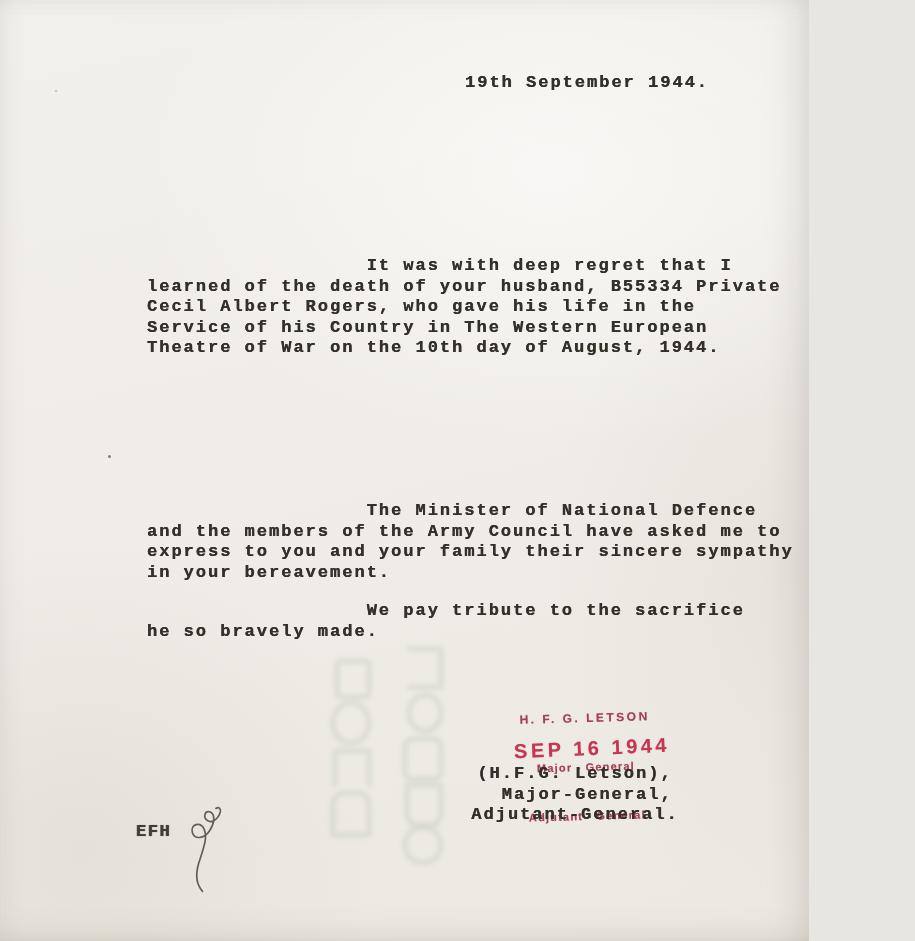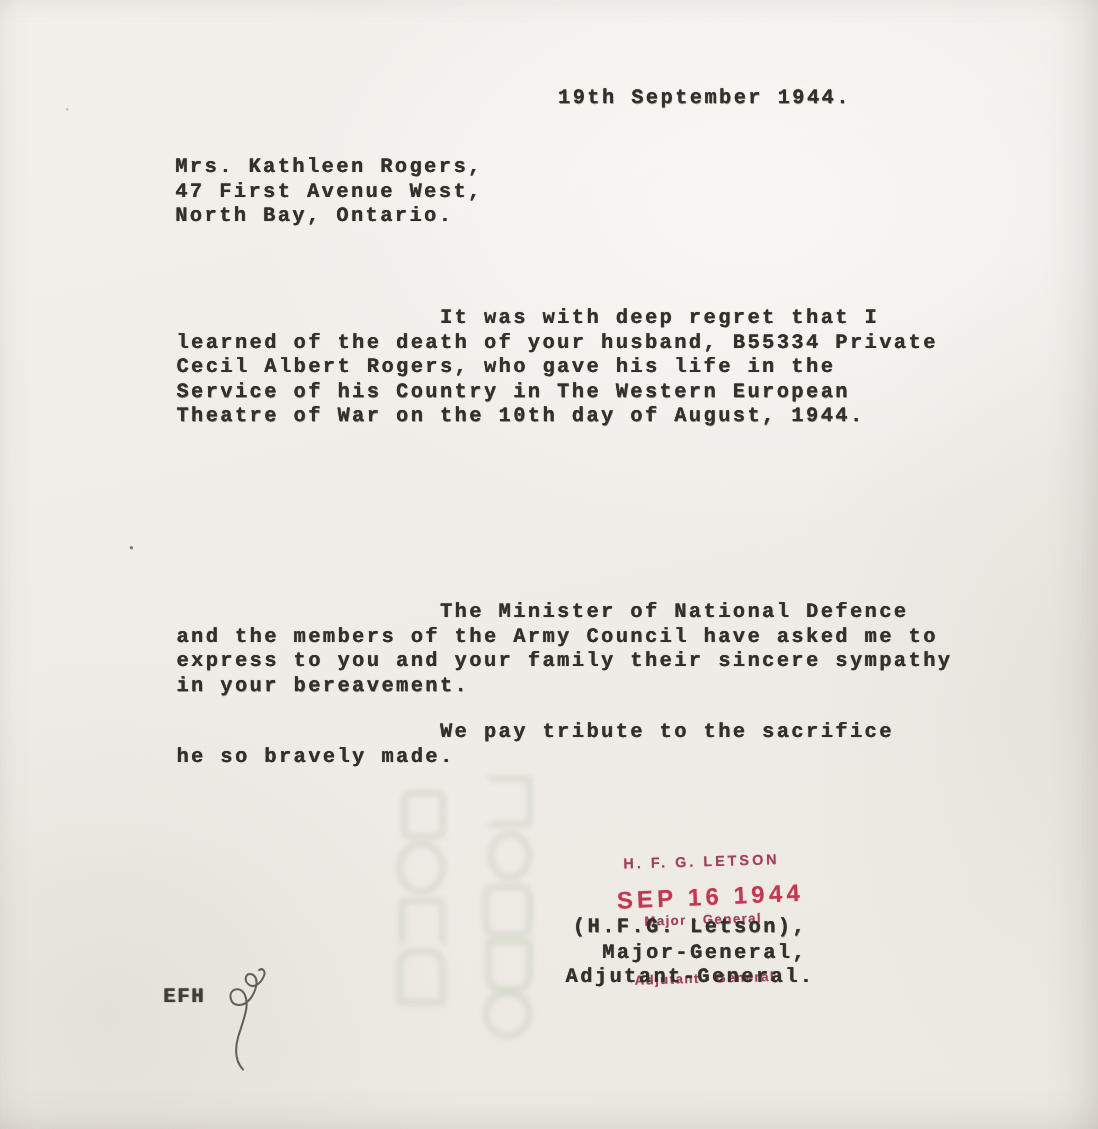--- a/index.html
+++ b/index.html
@@ -5,21 +5,21 @@
   html, body {
     margin: 0;
     padding: 0;
     width: 915px;
     height: 941px;
     overflow: hidden;
     background: #e8e6e0;
   }
   .page {
     position: relative;
-    width: 915px;
+    width: 809px;
     height: 941px;
     background:
       radial-gradient(ellipse 600px 400px at 68% 18%, rgba(255,255,255,0.55), rgba(255,255,255,0) 70%),
       radial-gradient(ellipse 500px 500px at 10% 90%, rgba(205,200,188,0.28), rgba(205,200,188,0) 60%),
       radial-gradient(ellipse 400px 600px at 98% 60%, rgba(208,203,192,0.25), rgba(208,203,192,0) 60%),
       linear-gradient(168deg, #f2f0eb 0%, #f0ede8 45%, #ece9e2 100%);
     box-shadow:
       inset -28px 0 36px -20px rgba(95,90,78,0.18),
       inset 20px 0 30px -22px rgba(95,90,78,0.10),
       inset 0 -24px 34px -20px rgba(95,90,78,0.12),
@@ -115,23 +115,20 @@
     <div class="wm-shape" style="left:402px; top:736px; width:30px; height:34px; border-radius:10px;"></div>
     <div class="wm-shape" style="left:404px; top:782px; width:28px; height:34px; border-radius:4px 4px 14px 14px;"></div>
     <div class="wm-shape" style="left:402px; top:824px; width:30px; height:30px; border-radius:50%;"></div>
   </div>
 
   <div class="speck" style="left:108px; top:455px; width:3px; height:3px;"></div>
   <div class="speck" style="left:55px; top:90px; width:2px; height:2px; opacity:.5;"></div>
 
   <div class="tw" style="left:465px; top:73px;">19th September 1944.</div>
 
-  <div class="tw" style="left:146px; top:130px;">Mrs. Kathleen Rogers,
-47 First Avenue West,
-North Bay, Ontario.</div>
 
 
   <div class="tw" style="left:147px; top:256px;">                  It was with deep regret that I
 learned of the death of your husband, B55334 Private
 Cecil Albert Rogers, who gave his life in the
 Service of his Country in The Western European
 Theatre of War on the 10th day of August, 1944.</div>
 
 
   <div class="tw" style="left:147px; top:601px;">                  We pay tribute to the sacrifice

